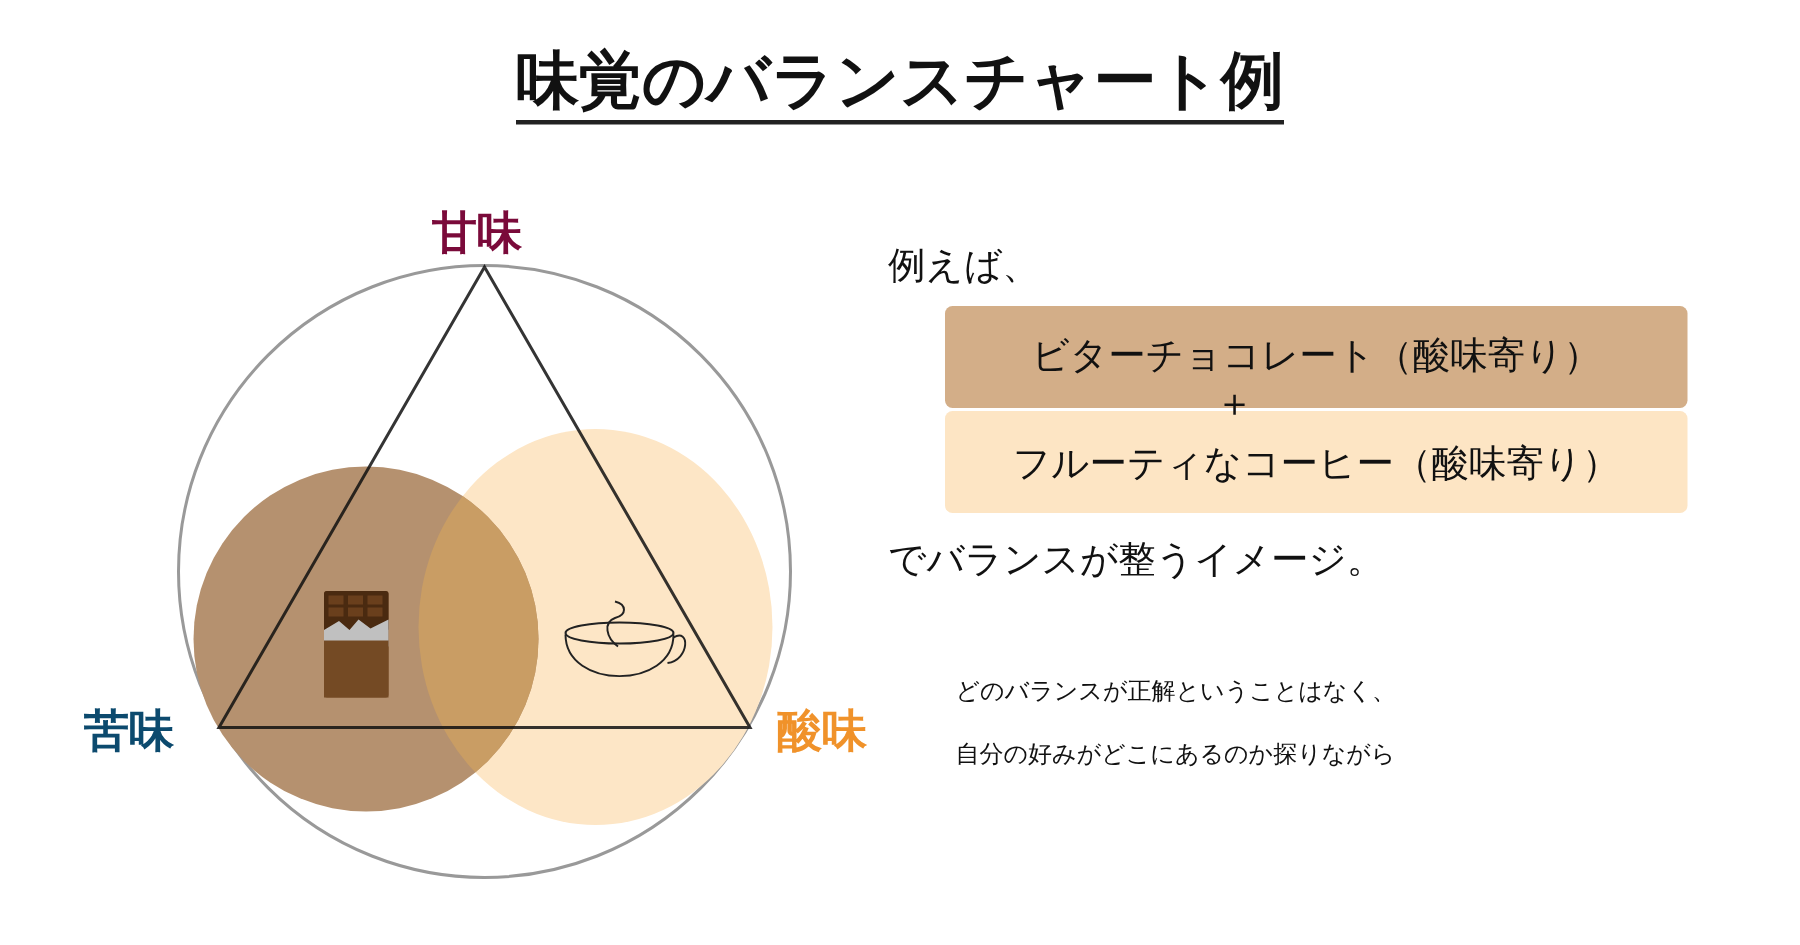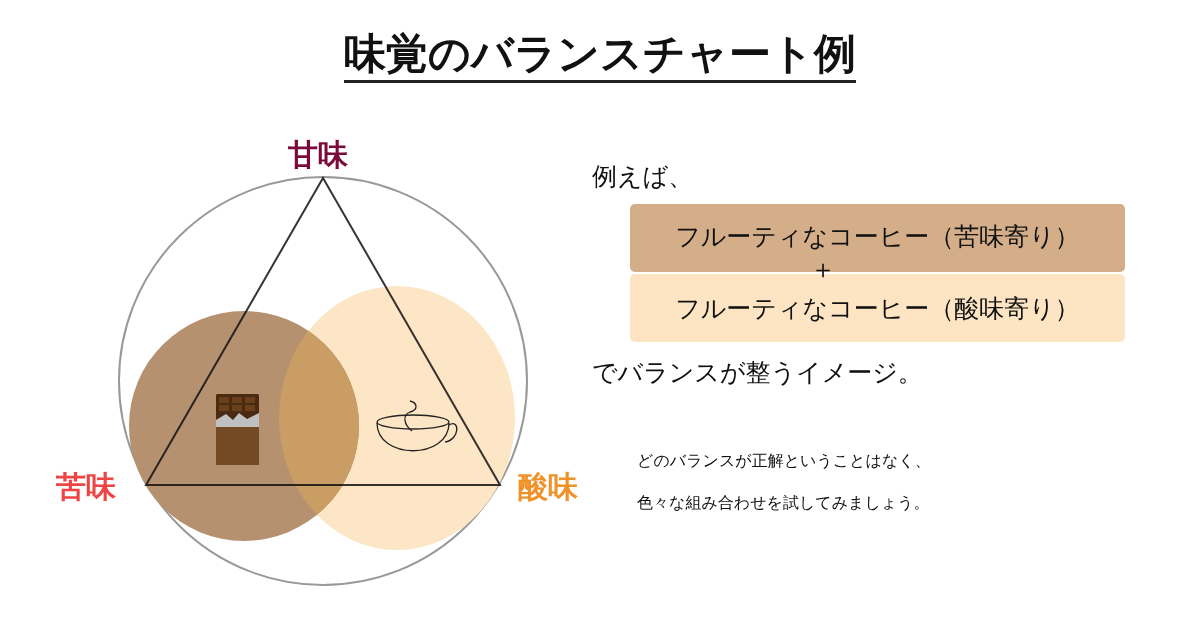--- a/index.html
+++ b/index.html
@@ -4,21 +4,21 @@
 <style>
   html, body { margin:0; padding:0; }
   body { width:1200px; height:630px; background:#ffffff; position:relative; overflow:hidden;
          font-family:"DejaVu Sans", "Liberation Sans", sans-serif; color:#111; }
   .title { position:absolute; left:0; top:26px; width:1200px; text-align:center;
            font-size:42px; font-weight:bold; }
   .title span { border-bottom:3px solid #222; padding-bottom:2px; }
   .diagram { position:absolute; left:0; top:0; width:600px; height:442px; }
   .label { position:absolute; font-size:30px; font-weight:bold; }
   .lbl-sweet { left:288px; top:135px; color:#7a0a3a; }
-  .lbl-bitter { left:56px; top:467px; color:#ef4444; }
+  .lbl-bitter { left:56px; top:467px; color:#0c4a6e; }
   .lbl-sour { left:518px; top:467px; color:#f0922a; }
   .text { position:absolute; font-size:25px; color:#111; white-space:nowrap; }
   .intro { left:592px; top:160px; }
   .box { position:absolute; left:630px; width:495px; border-radius:5px; font-size:25px;
          text-align:center; color:#111; }
   .box1 { top:204px; height:68px; line-height:66px; background:#d3ae88; }
   .box2 { top:274px; height:68px; line-height:70px; background:#fde5c4; }
   .plus { position:absolute; left:810px; top:254px; font-size:26px; line-height:30px; color:#111; }
   .conclusion { left:592px; top:356px;font-family:Liberation Mono, monospace; }
   .para { position:absolute; left:637px; top:440px; font-size:16px; line-height:42px; color:#111; }
@@ -66,21 +66,21 @@
       <path d="M377,423 C377,460 449,460 449,423"></path>
       <path d="M449,425 C460,418 460,440 445,442"></path>
     </g>
   </svg>
   <div class="label lbl-sweet">甘味</div>
   <div class="label lbl-bitter">苦味</div>
   <div class="label lbl-sour">酸味</div>
 </div>
 
 <div class="text intro">例えば、</div>
-<div class="box box1">フルーティなコーヒー（苦味寄り）</div>
+<div class="box box1">ビターチョコレート（酸味寄り）</div>
 <div class="box box2">フルーティなコーヒー（酸味寄り）</div>
 <div class="plus">＋</div>
 <div class="text conclusion">でバランスが整うイメージ。</div>
 
 <div class="para">
   <div>どのバランスが正解ということはなく、</div>
-  <div>色々な組み合わせを試してみましょう。</div>
+  <div>自分の好みがどこにあるのか探りながら</div>
 </div>
 
 </body></html>

